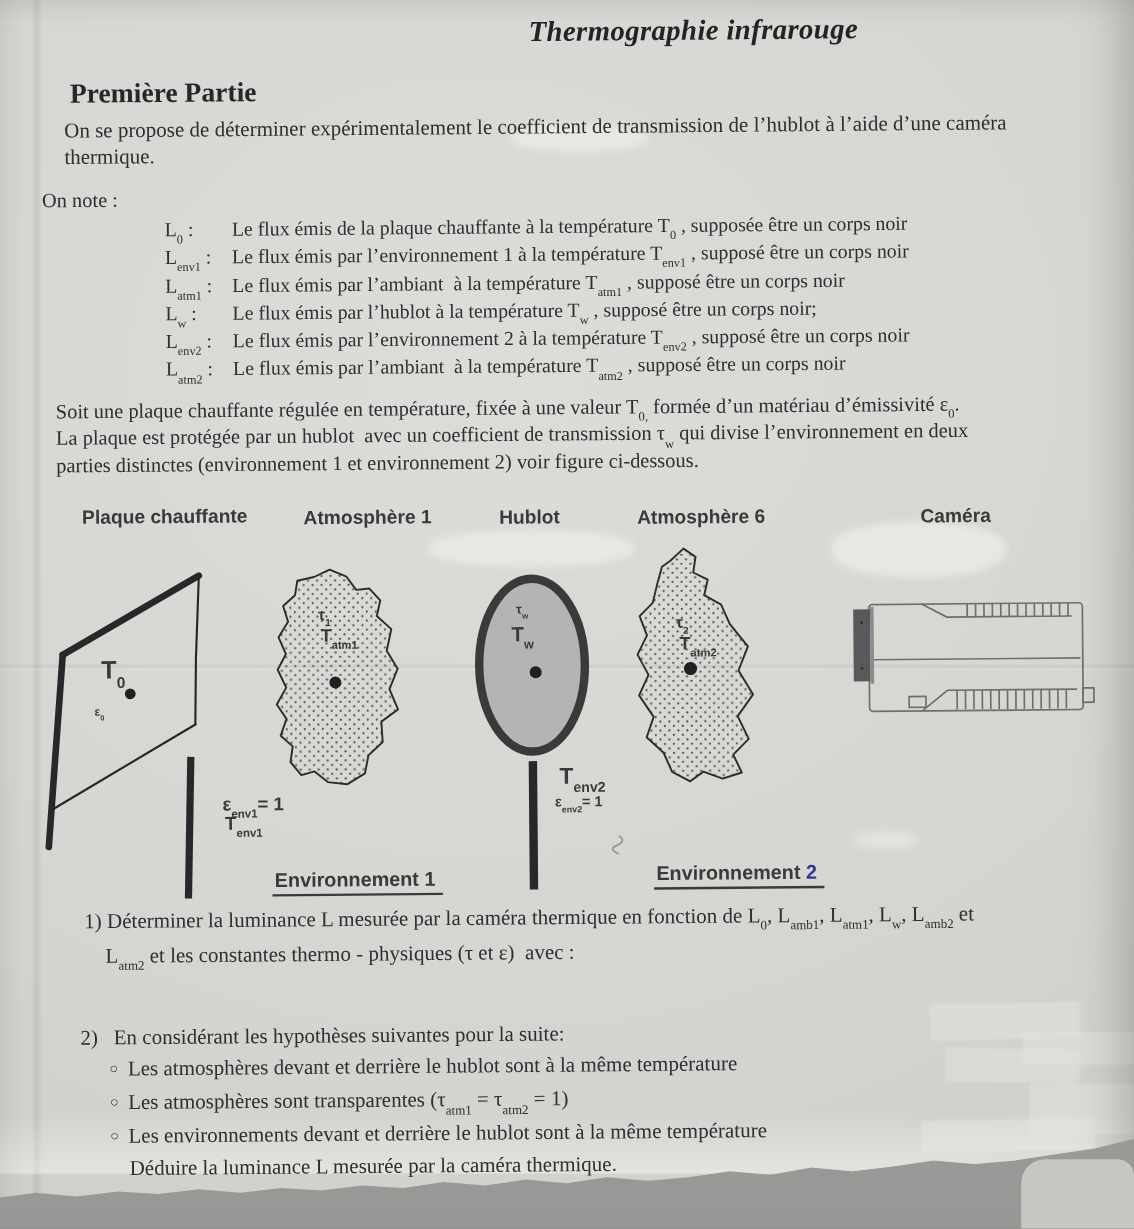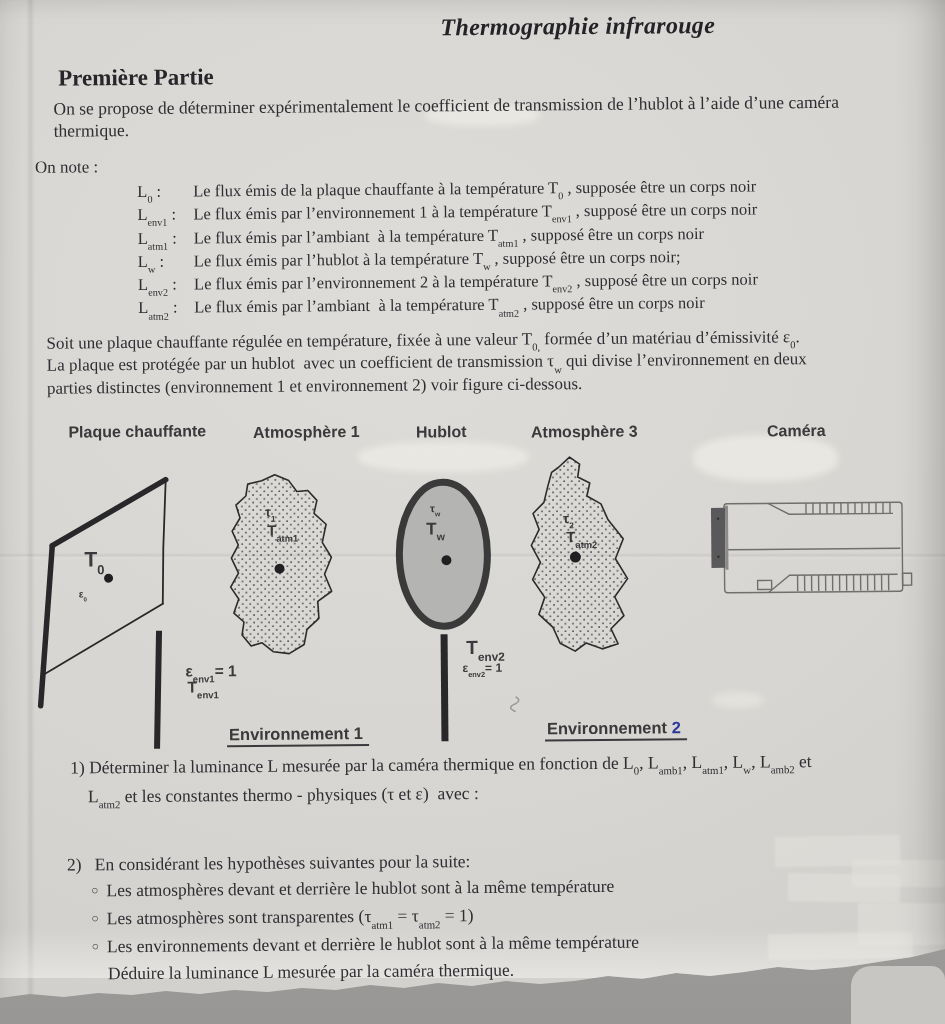--- a/index.html
+++ b/index.html
@@ -161,21 +161,21 @@
           <rect x="711" y="510" width="14" height="60" fill="#59595b" stroke="none"></rect>
           <rect x="725" y="508" width="3" height="64" fill="#8b8b89" stroke="none"></rect>
           <circle cx="718" cy="521" r="1.3" fill="#333" stroke="none"></circle>
           <circle cx="718" cy="559" r="1.3" fill="#333" stroke="none"></circle>
         </g>
       </svg>
 
       <div class="flabel fhead" style="left:138px;top:420px;">Plaque chauffante</div>
       <div class="flabel fhead" style="left:307px;top:422px;">Atmosphère 1</div>
       <div class="flabel fhead" style="left:442px;top:423px;">Hublot</div>
-      <div class="flabel fhead" style="left:585px;top:424px;">Atmosphère 3</div>
+      <div class="flabel fhead" style="left:585px;top:424px;">Atmosphère 6</div>
       <div class="flabel fhead" style="left:797px;top:425px;">Caméra</div>
 
       <div class="flabel rich" style="left:84px;top:544px;font-size:21px;"><span>T</span><sub>0</sub></div>
       <div class="flabel rich" style="left:78px;top:585px;font-size:10px;"><span>ε</span><sub>0</sub></div>
       <div class="flabel rich" style="left:265px;top:503px;font-size:13.5px;"><span>τ</span><sub>1</sub></div>
       <div class="flabel rich" style="left:267px;top:520px;font-size:15px;"><span>T</span><sub>atm1</sub></div>
       <div class="flabel rich" style="left:430px;top:502px;font-size:11px;"><span>τ</span><sub>w</sub></div>
       <div class="flabel rich" style="left:426px;top:519px;font-size:17px;"><span>T</span><sub>w</sub></div>
       <div class="flabel rich" style="left:563px;top:512px;font-size:13.5px;"><span>τ</span><sub>2</sub></div>
       <div class="flabel rich" style="left:566px;top:529px;font-size:15px;"><span>T</span><sub>atm2</sub></div>

